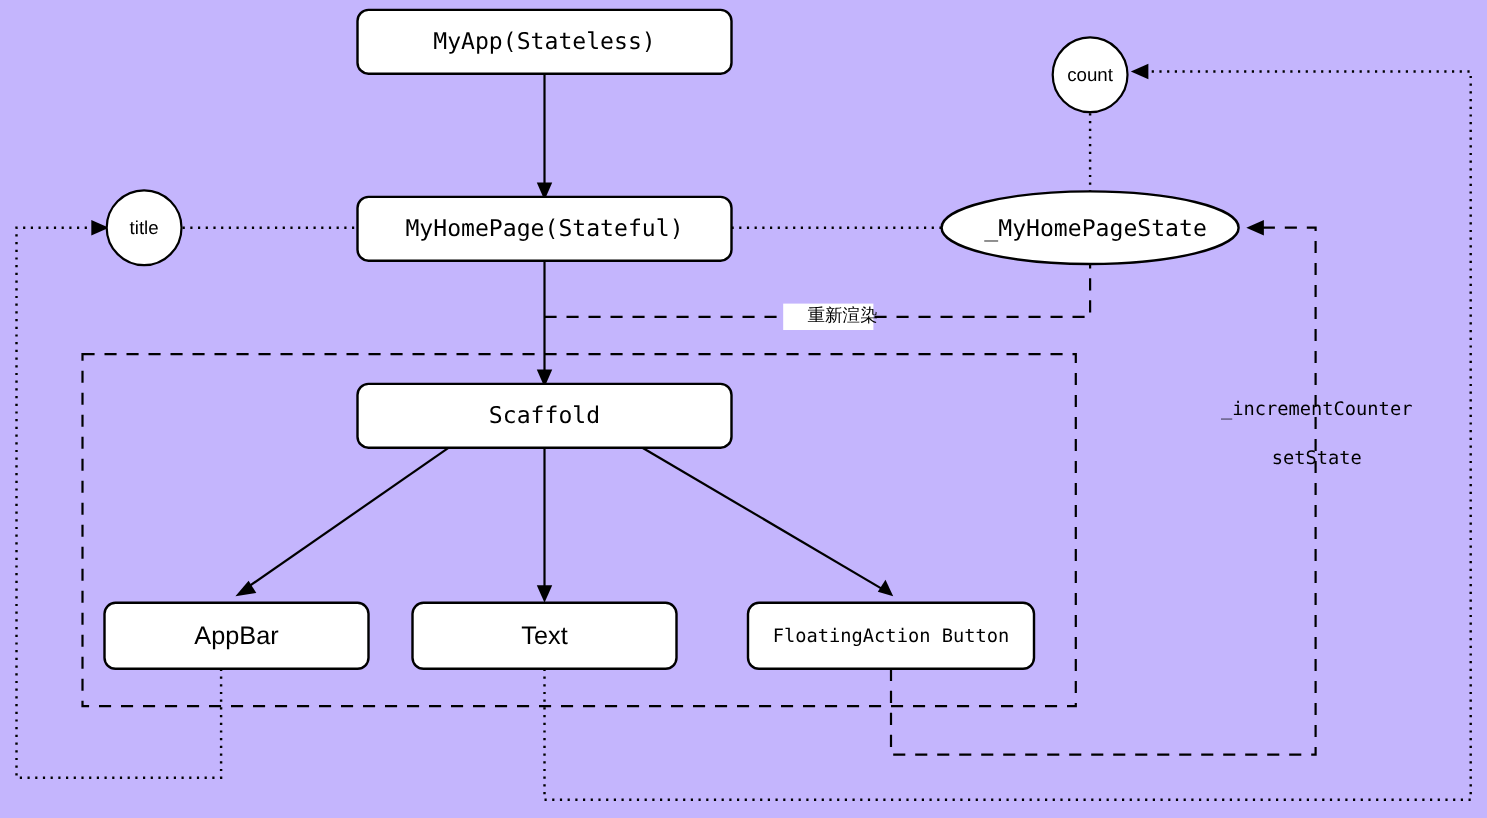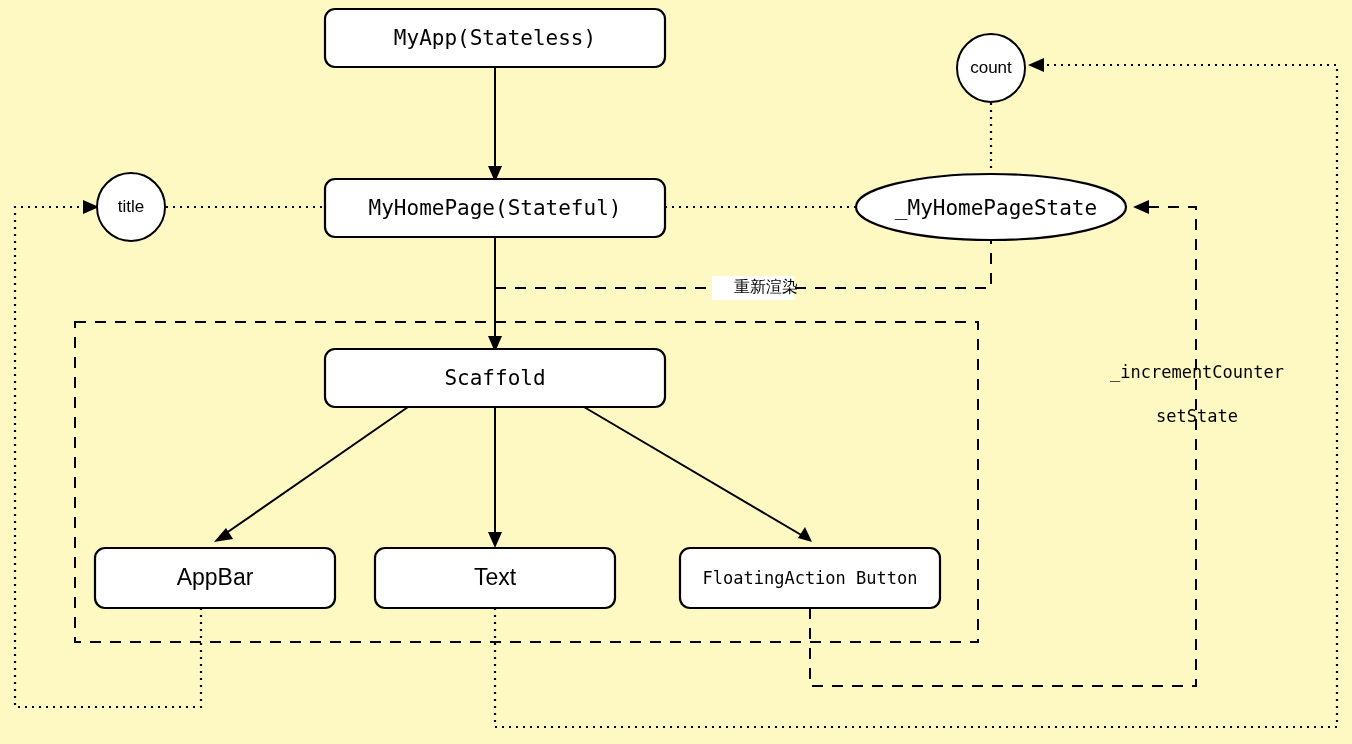--- a/index.html
+++ b/index.html
@@ -7,21 +7,21 @@
     padding: 0;
     background: #ffffff;
   }
   body {
     font-family: "Liberation Sans", sans-serif;
   }
   #diagram-root {
     position: relative;
     width: 1352px;
     height: 744px;
-    background: #fef9c3;
+    background: #c4b5fd;
     overflow: hidden;
   }
   svg#diagram-svg {
     position: absolute;
     left: 0;
     top: 0;
     width: 1352px;
     height: 744px;
   }
   .node-rect {

